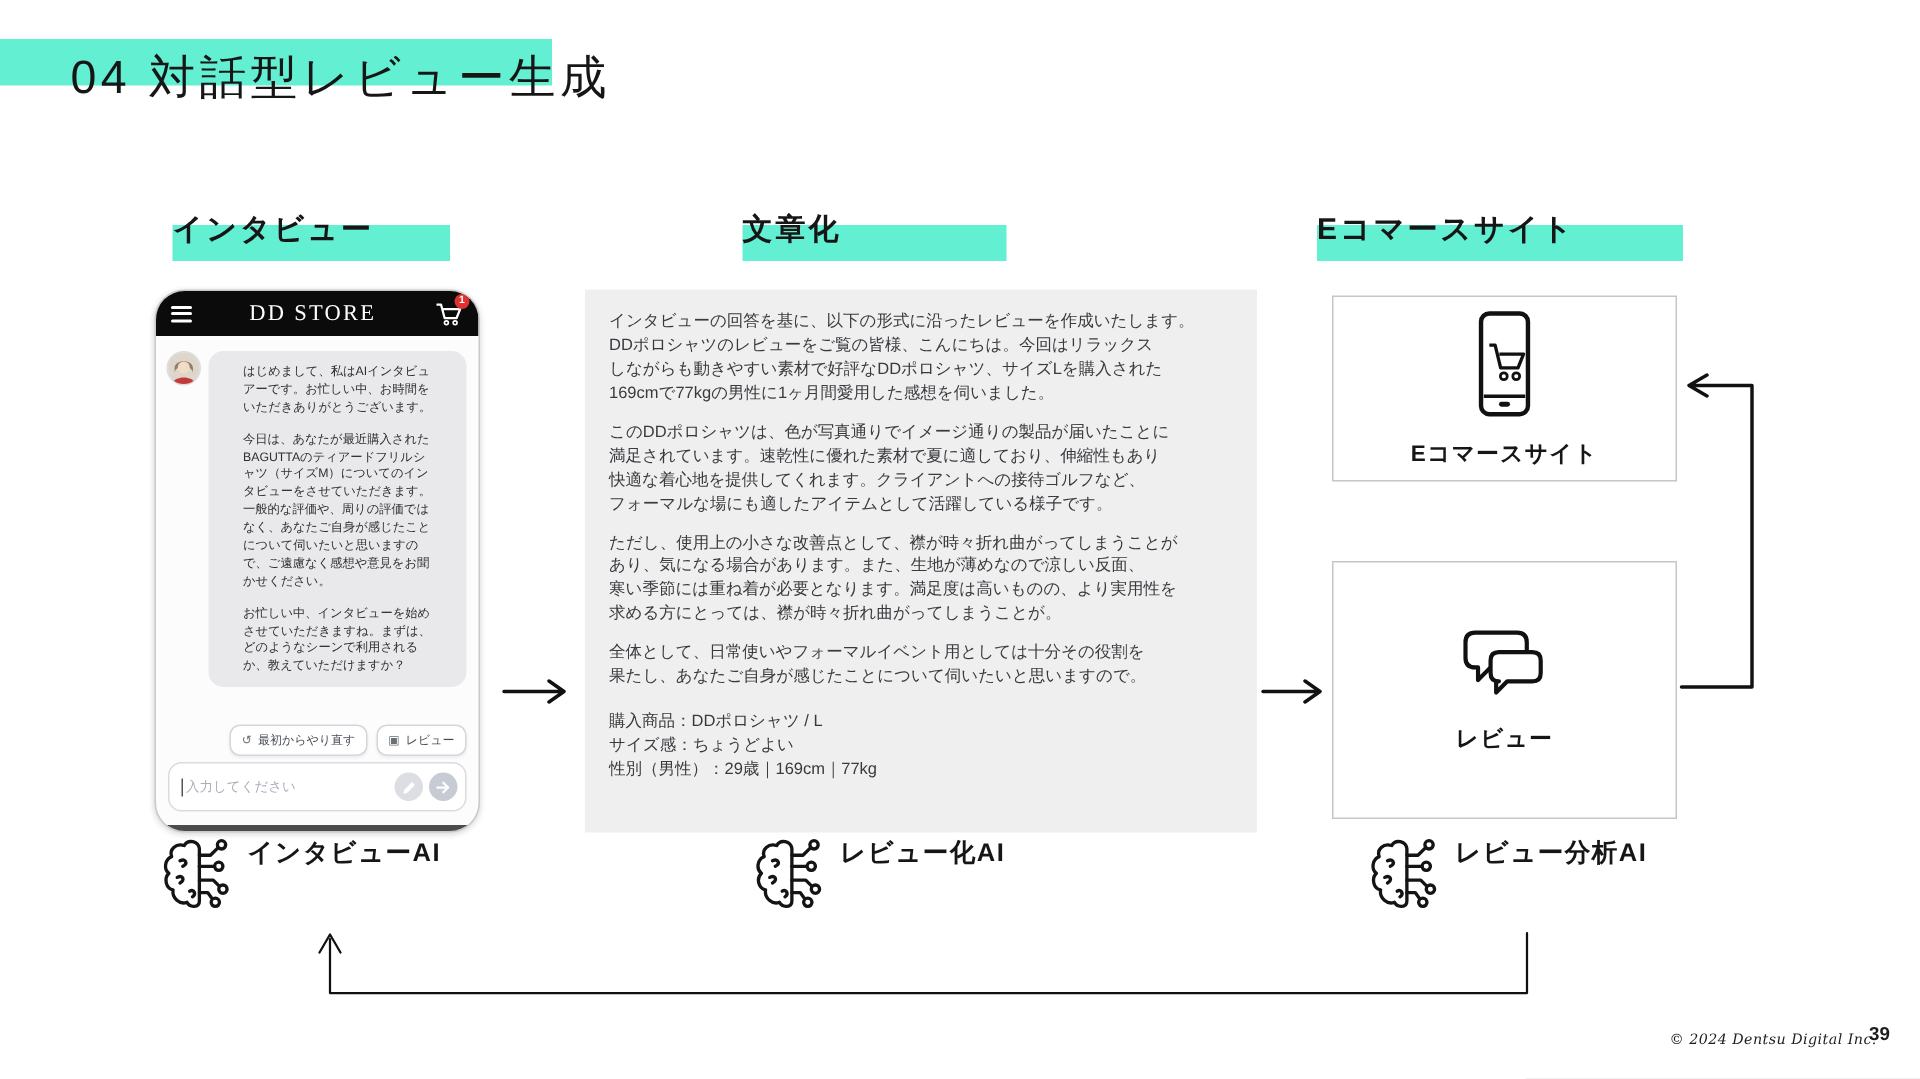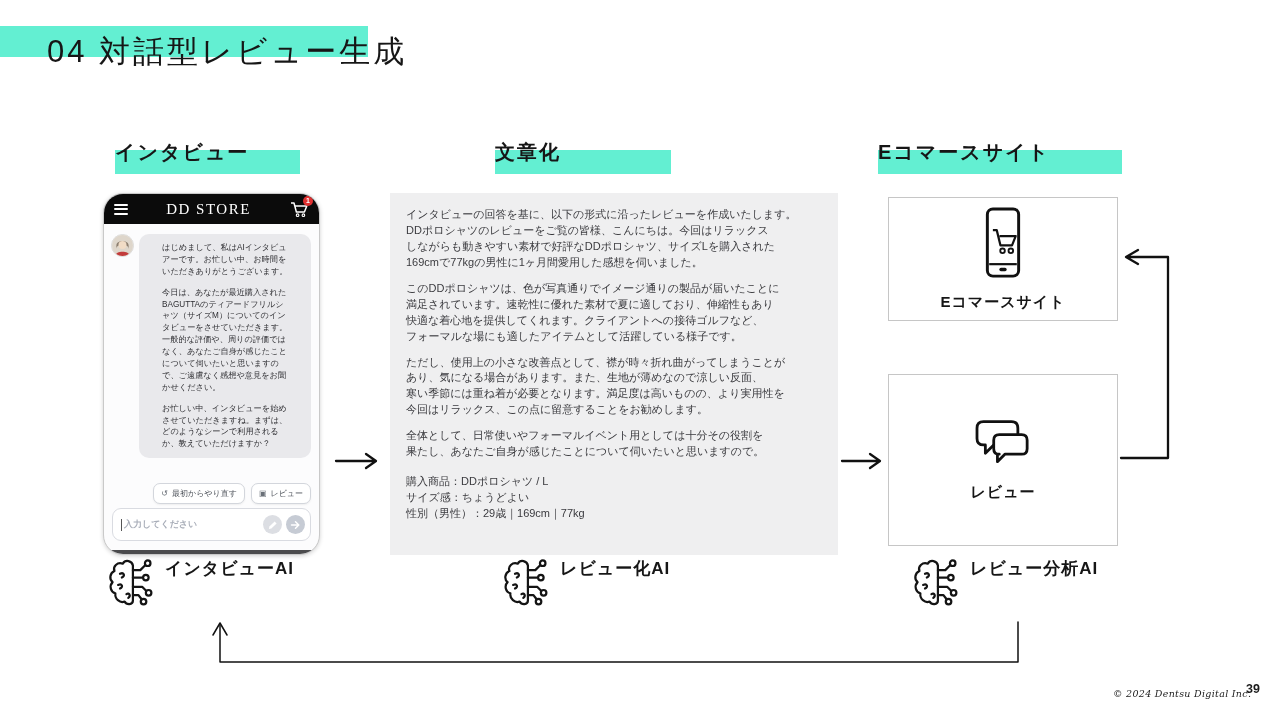--- a/index.html
+++ b/index.html
@@ -29,21 +29,21 @@
   .avatar{position:absolute;left:7px;top:10px;width:21px;height:21px;border-radius:50%;overflow:hidden;border:1px solid #ddd;background:#e7e0d6;}
   .bubble{margin-left:28px;width:172px;box-sizing:border-box;background:#e9e9ec;border-radius:10px;
           padding:8px 23px;font-size:8.2px;line-height:1.45;color:#2f2f33;}
   .bubble p{margin:0 0 9px;}
   .bubble p:last-child{margin:0;}
   .phone-actions{position:absolute;left:0;right:0;bottom:50px;display:flex;justify-content:flex-end;gap:6px;padding:0 8px;}
   .chip{display:flex;align-items:center;gap:4px;background:#fff;border:1px solid #d3d6dc;border-radius:7px;
         font-size:8px;color:#4a4f57;padding:4px 7px;box-shadow:0 1px 2px rgba(0,0,0,.06);cursor:pointer;white-space:nowrap;}
   .chip .ic{font-size:8px;color:#6a7078;}
   .phone-input{position:absolute;left:8px;right:8px;bottom:13px;height:31px;border:1.5px solid #d9dbe1;border-radius:9px;
-               background:#fff;display:flex;align-items:center;padding:0 5px 0 8px;font-weight:bold;}
+               background:#fff;display:flex;align-items:center;padding:0 5px 0 8px;}
   .caret{width:1px;height:12px;background:#555;margin-right:2px;}
   .placeholder{flex:1;font-size:9px;color:#a9aeb9;}
   .circle-btn{width:19px;height:19px;border-radius:50%;display:flex;align-items:center;justify-content:center;margin-left:4px;cursor:pointer;}
   .pencil-btn{background:#dcdee3;}
   .send-btn{background:#c6cbd4;}
   .phone-bottombar{position:absolute;bottom:0;left:0;right:0;height:4px;background:#4b4b4d;}
   
   .review-box{position:absolute;left:390px;top:193px;width:448px;height:362px;background:#efeff0;
               padding:14px 16px 0 16px;box-sizing:border-box;font-size:11px;line-height:1.45;color:#3a3a3e;}
   .review-box p{margin:0 0 10px;white-space:pre-line;}
@@ -152,21 +152,21 @@
 DDポロシャツのレビューをご覧の皆様、こんにちは。今回はリラックス
 しながらも動きやすい素材で好評なDDポロシャツ、サイズLを購入された
 169cmで77kgの男性に1ヶ月間愛用した感想を伺いました。</p>
     <p>このDDポロシャツは、色が写真通りでイメージ通りの製品が届いたことに
 満足されています。速乾性に優れた素材で夏に適しており、伸縮性もあり
 快適な着心地を提供してくれます。クライアントへの接待ゴルフなど、
 フォーマルな場にも適したアイテムとして活躍している様子です。</p>
     <p>ただし、使用上の小さな改善点として、襟が時々折れ曲がってしまうことが
 あり、気になる場合があります。また、生地が薄めなので涼しい反面、
 寒い季節には重ね着が必要となります。満足度は高いものの、より実用性を
-今回はリラックス、この点に留意することをお勧めします。</p>
+求める方にとっては、襟が時々折れ曲がってしまうことが。</p>
     <p>全体として、日常使いやフォーマルイベント用としては十分その役割を
 果たし、あなたご自身が感じたことについて伺いたいと思いますので。</p>
     <p class="meta">購入商品：DDポロシャツ / L
 サイズ感：ちょうどよい
 性別（男性）：29歳｜169cm｜77kg</p>
   </div>
 
   <div class="panel" id="panel-ec">
     <svg width="46" height="74" viewBox="0 0 50 80">
       <rect x="8" y="3" width="34" height="73" rx="6" fill="none" stroke="#111" stroke-width="3.2"></rect>

